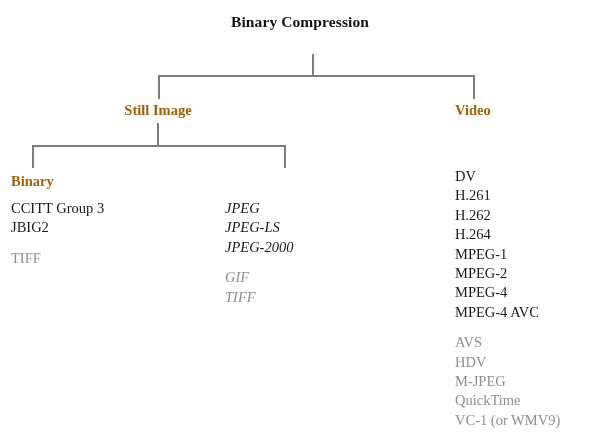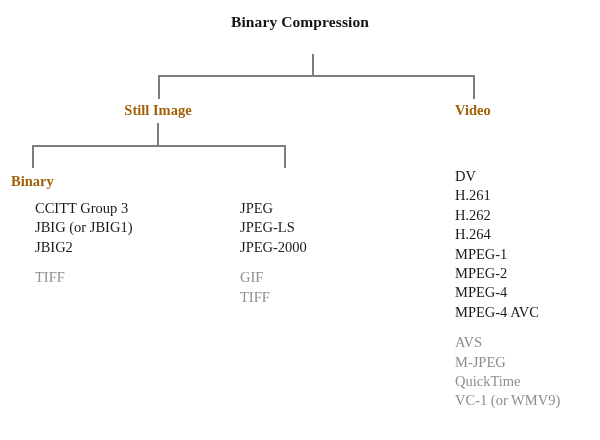--- a/index.html
+++ b/index.html
@@ -93,29 +93,28 @@
   </div>
 
   <div class="line line-v" style="left:157px; top:123px; height:23px;"></div>
   <div class="line line-h" style="left:32px; top:145px; width:254px;"></div>
   <div class="line line-v" style="left:32px; top:145px; height:23px;"></div>
   <div class="line line-v" style="left:284px; top:145px; height:23px;"></div>
 
   <div class="node-head" style="left:11px; top:172px;text-align:right;">
     <span>Binary</span>
   </div>
-  <div class="col" style="left:11px; top:199px;margin-left:24px;">
+  <div class="col" style="left:11px; top:199px;">
     <div class="item">CCITT Group 3</div>
-    <div class="item">JBIG (or JBIG1)</div>
     <div class="item">JBIG2</div>
     <div class="group-gap"></div>
     <div class="item muted">TIFF</div>
   </div>
 
-  <div class="col" style="left:240px; top:199px;">
+  <div class="col" style="left:225px; top:199px;font-style:italic;">
     <div class="item">JPEG</div>
     <div class="item">JPEG-LS</div>
     <div class="item">JPEG-2000</div>
     <div class="group-gap"></div>
     <div class="item muted">GIF</div>
     <div class="item muted">TIFF</div>
   </div>
 
   <div class="node-head" style="left:455px; top:101px;">
     <span>Video</span>
@@ -124,18 +123,19 @@
     <div class="item">DV</div>
     <div class="item">H.261</div>
     <div class="item">H.262</div>
     <div class="item">H.264</div>
     <div class="item">MPEG-1</div>
     <div class="item">MPEG-2</div>
     <div class="item">MPEG-4</div>
     <div class="item">MPEG-4 AVC</div>
     <div class="group-gap"></div>
     <div class="item muted">AVS</div>
+    <div class="item muted">HDV</div>
     <div class="item muted">M-JPEG</div>
     <div class="item muted">QuickTime</div>
     <div class="item muted">VC-1 (or WMV9)</div>
   </div>
 
 </div>
 
 </body></html>

